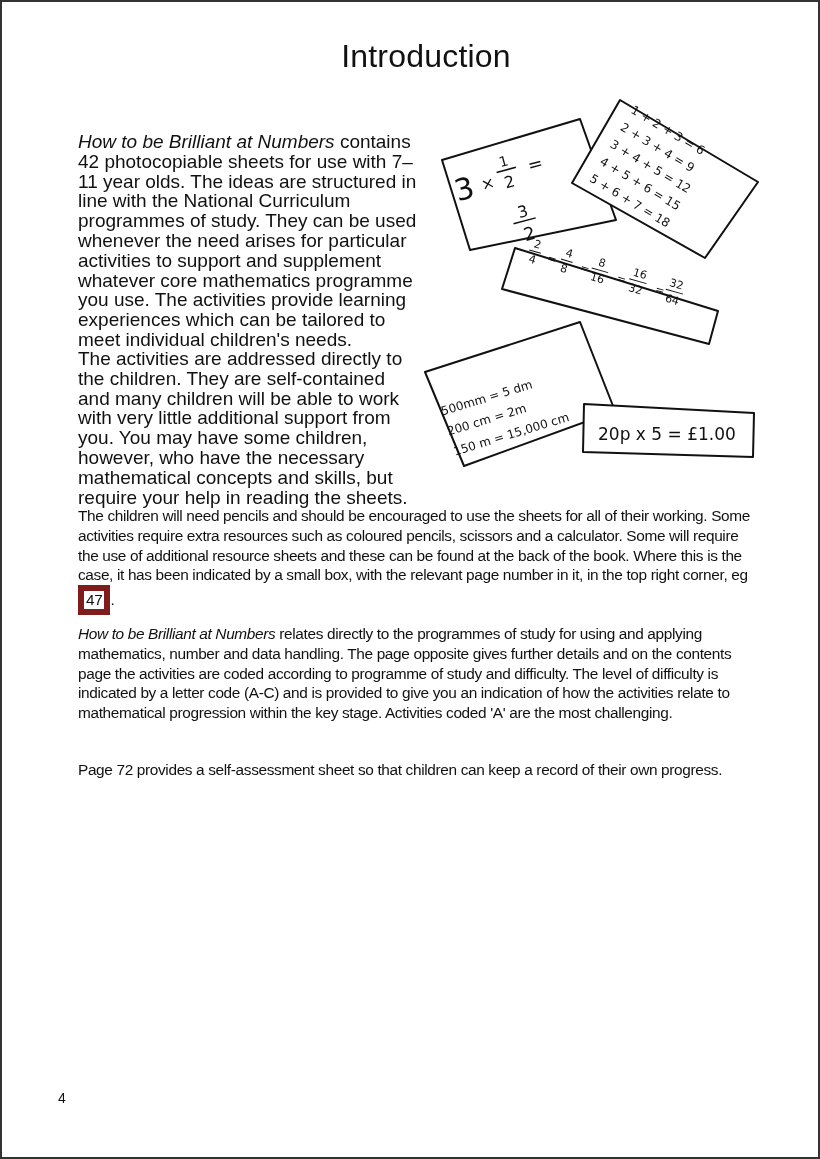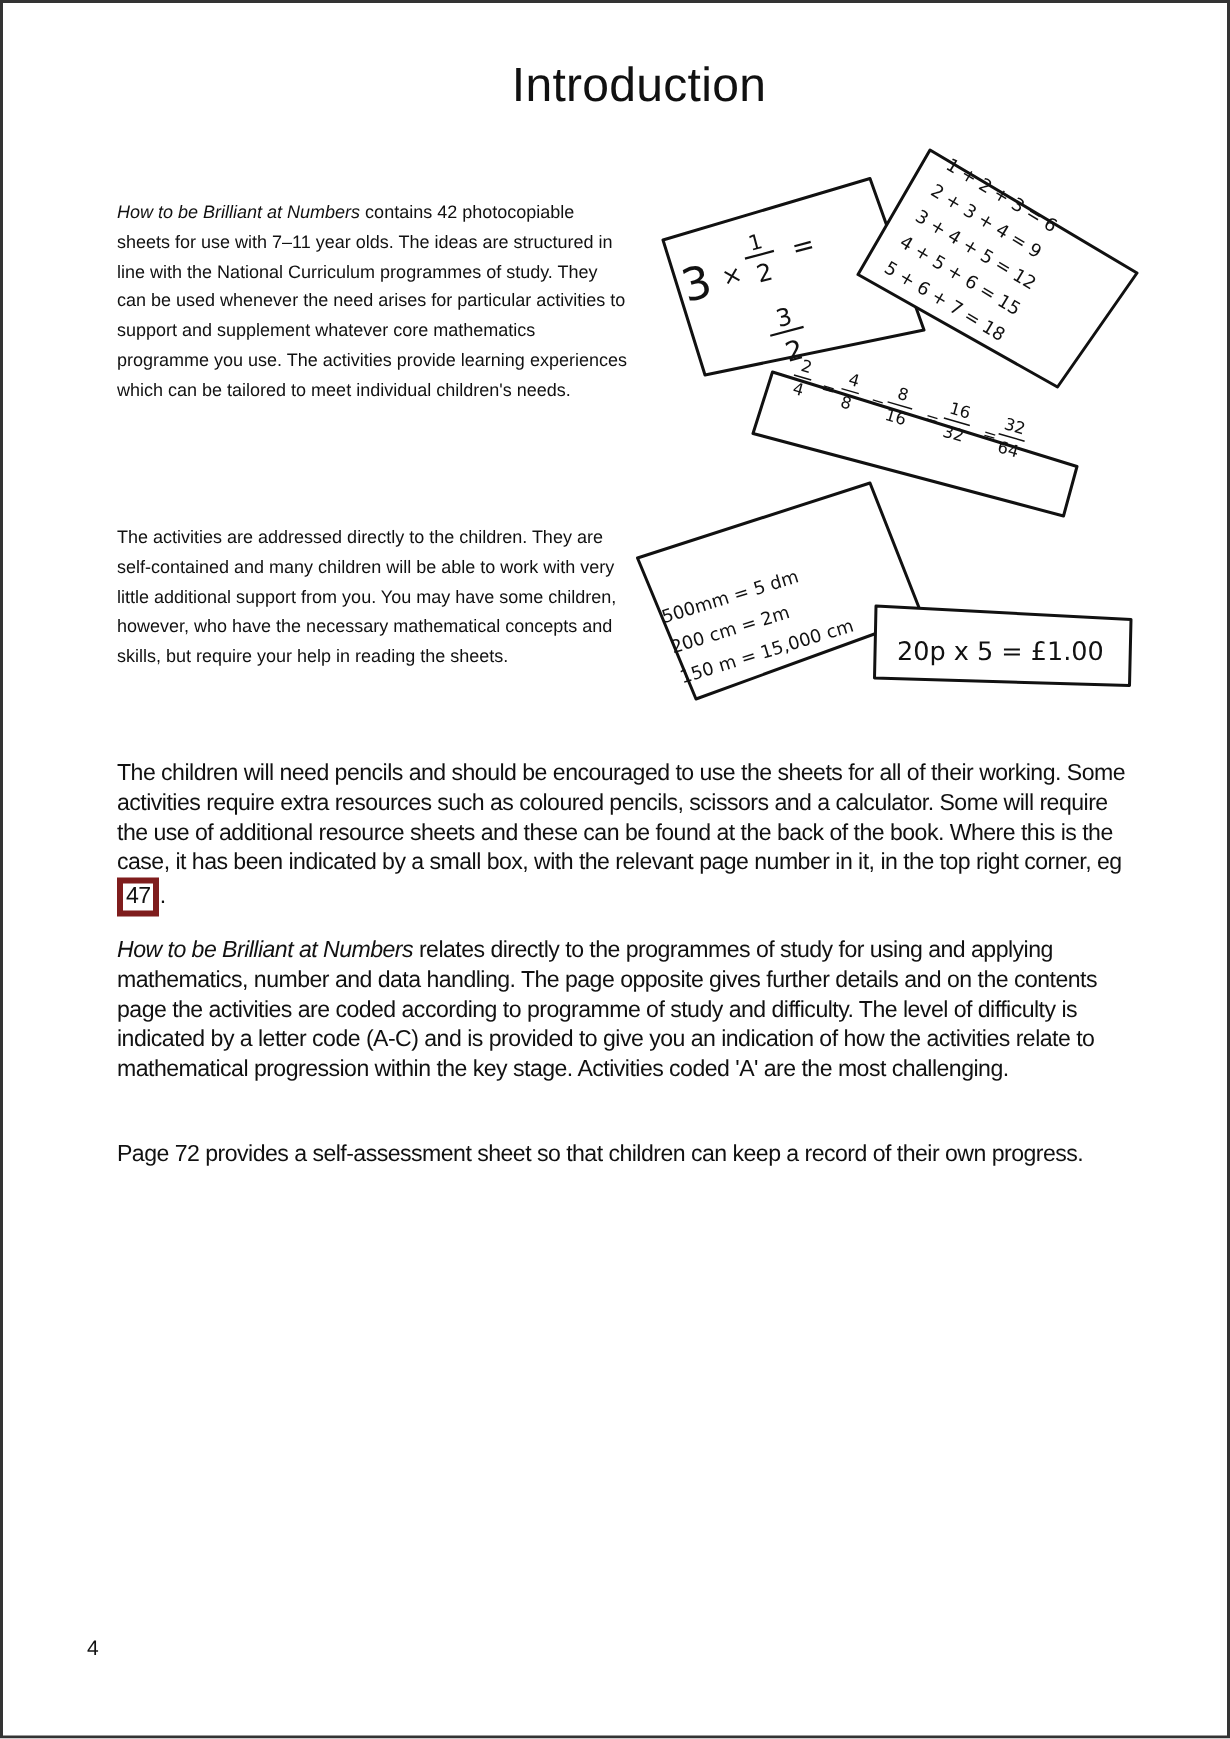--- a/index.html
+++ b/index.html
@@ -8,28 +8,28 @@
     position:absolute; left:0; top:0; width:816px; height:1155px;
     border:2px solid #333; background:#fff;
   }
   .title {
     position:absolute; left:16px; width:820px; top:38px; text-align:center;
     font-family:"Liberation Sans", sans-serif; font-size:32px; color:#111;
     letter-spacing:0.2px;
   }
   .para {
     position:absolute; left:78px;
-    font-family:"Liberation Sans", sans-serif; font-size:12px; line-height:19.8px;
+    font-family:"Liberation Sans", sans-serif; font-size:19px; line-height:19.8px;
     color:#111; margin:0;
   }
   .narrow { width:340px; }
   .wide { width:680px; font-size:15.4px; letter-spacing:-0.35px; }
   em { font-style:italic; }
   .pagebox {
-    display:inline-block; border:4px solid #7f1d1d; padding:0 2px; line-height:18px;
+    display:inline-block; border:6px solid #7f1d1d; padding:0 2px; line-height:18px;
   }
   .pageno {
     position:absolute; left:58px; top:1090px;
     font-family:"Liberation Sans", sans-serif; font-size:14px; color:#111;
   }
   .illus { position:absolute; left:420px; top:85px; width:370px; height:395px; }
   .hand { font-family:"DejaVu Sans", sans-serif; fill:#111; }
 </style>
 </head>
 <body>

